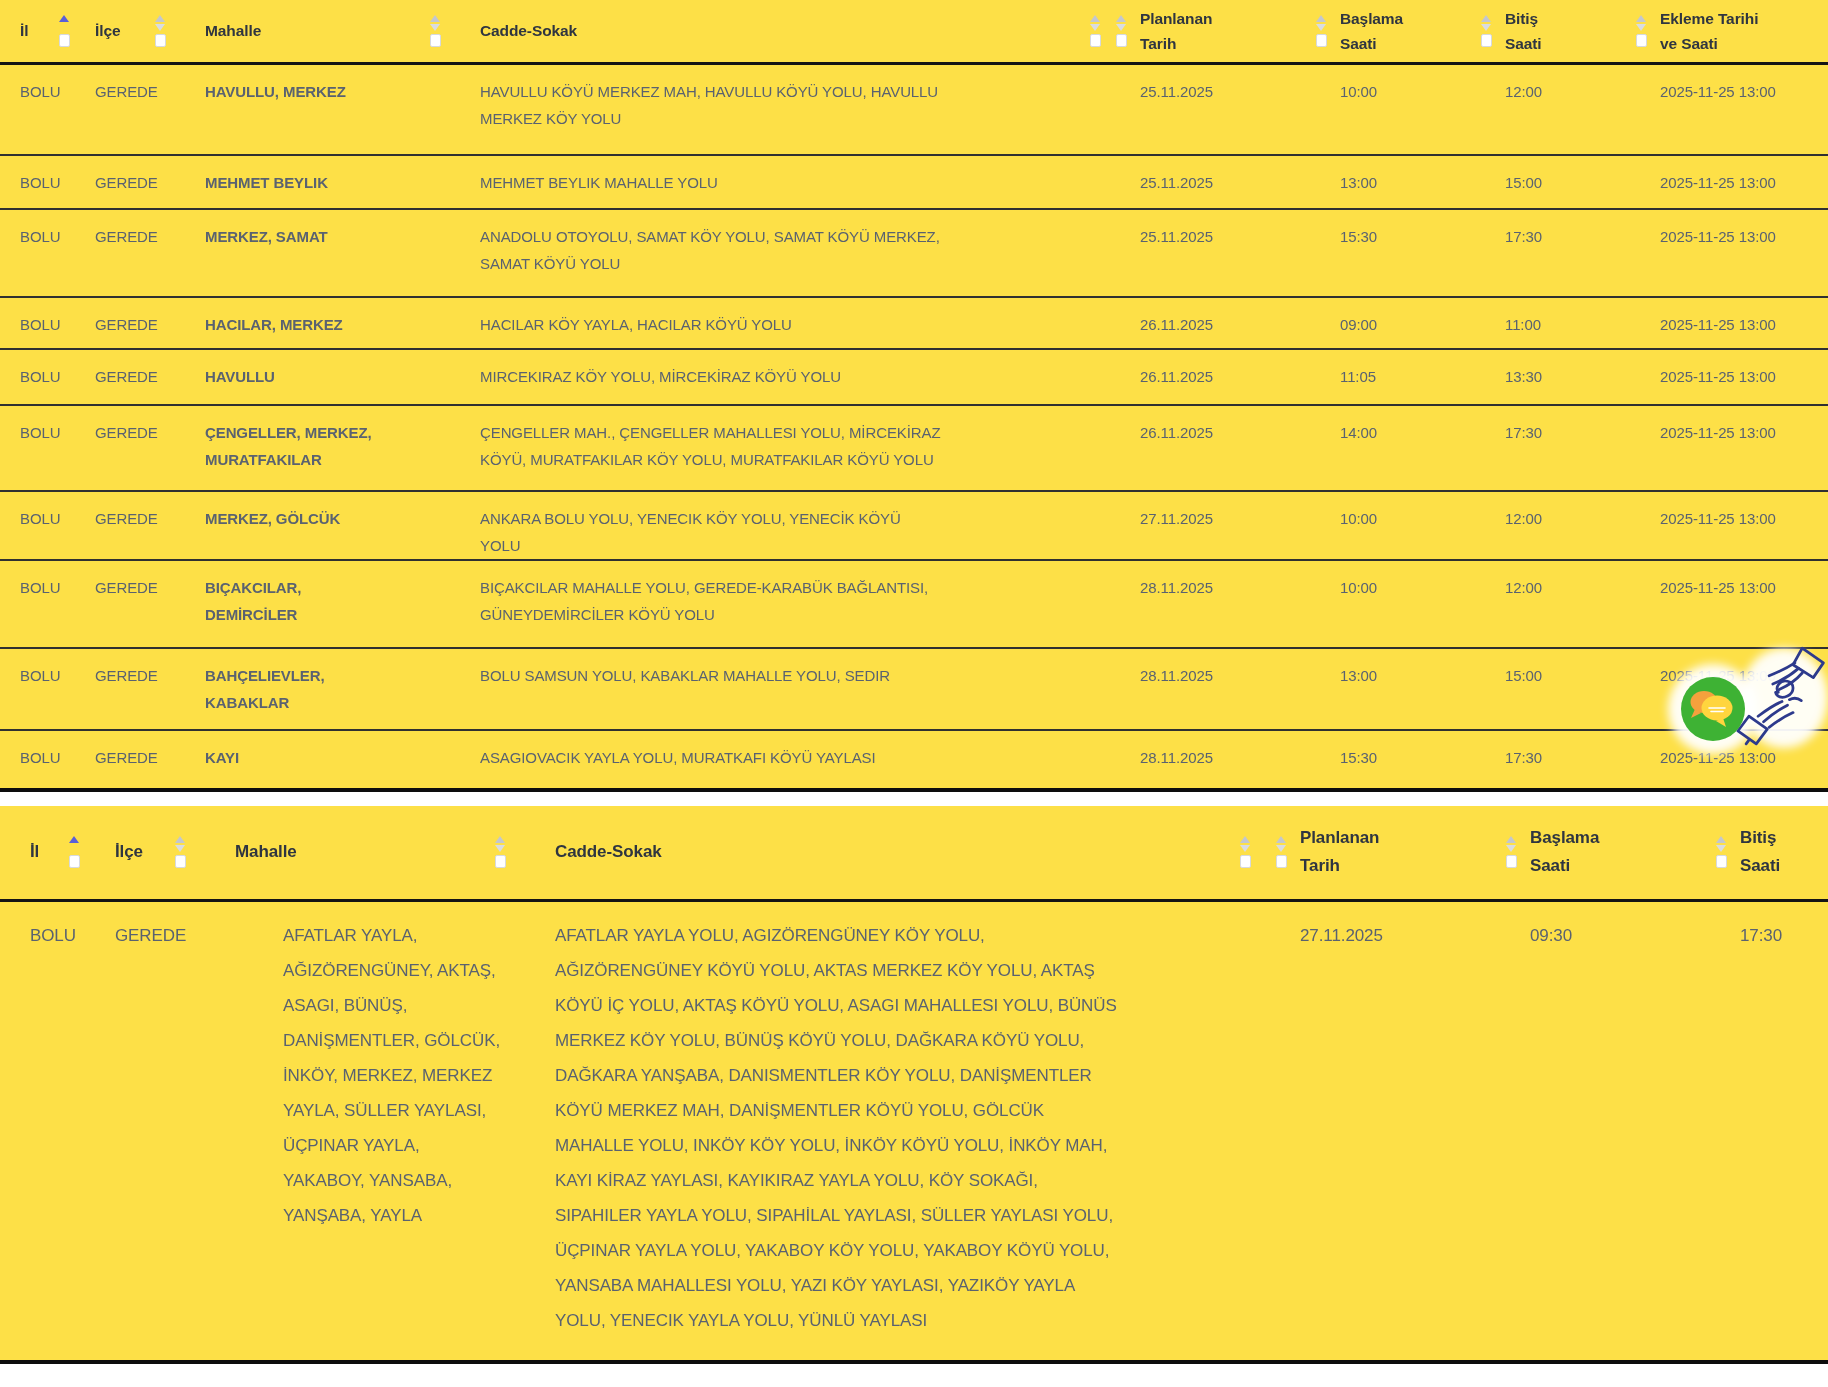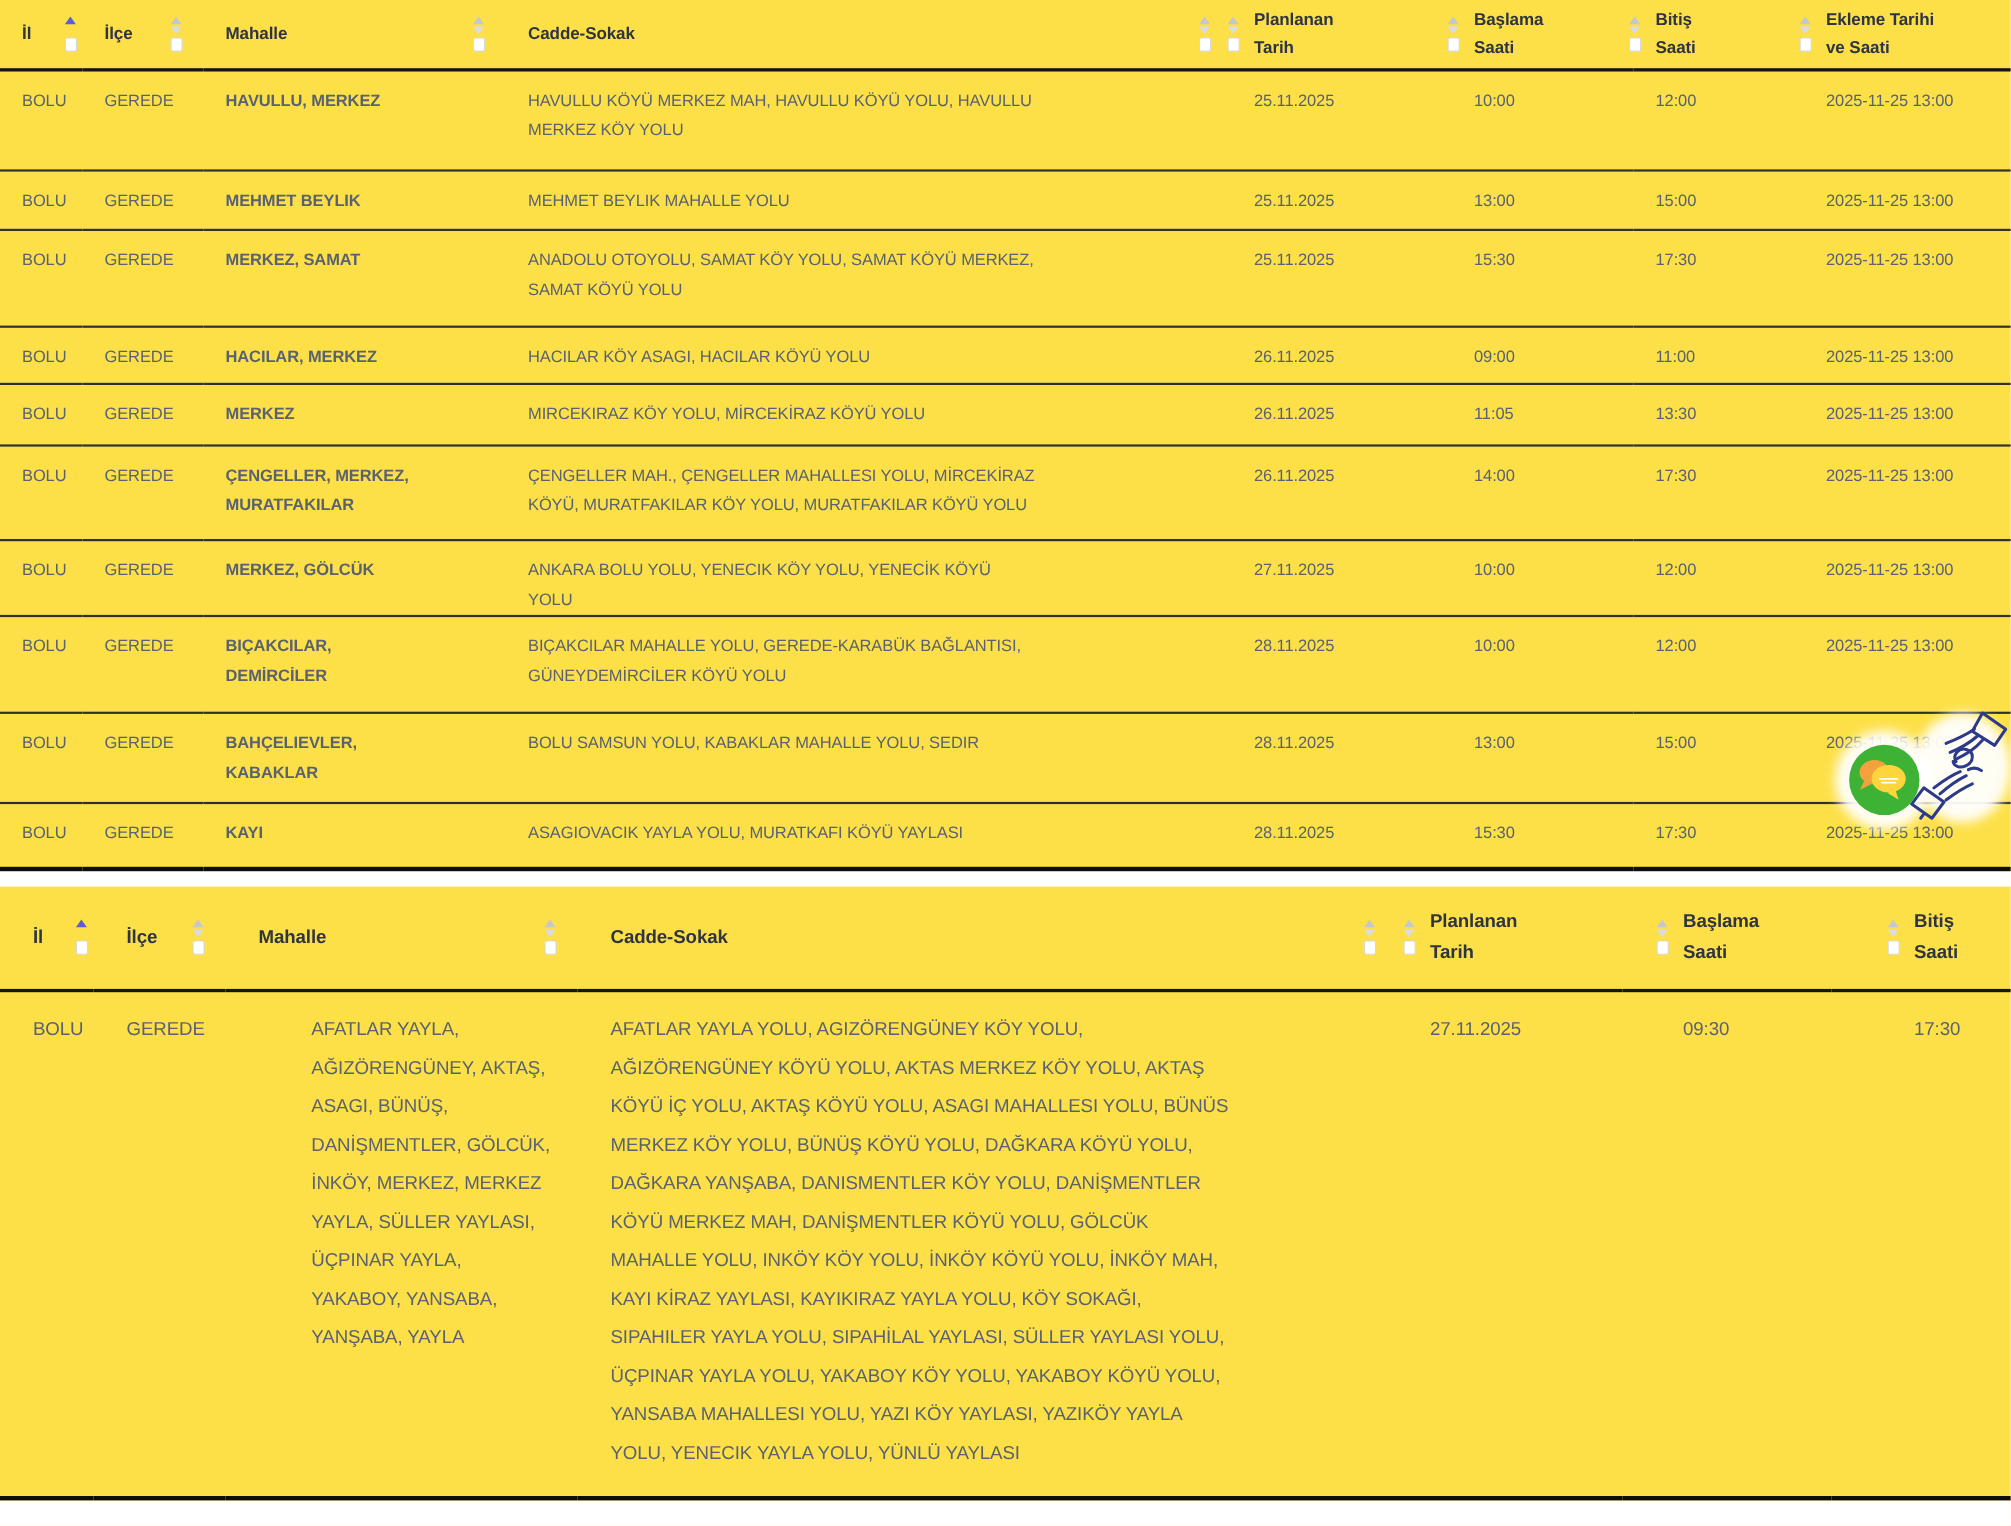--- a/index.html
+++ b/index.html
@@ -218,32 +218,32 @@
       <td class="pl20">17:30</td>
       <td class="pl20">2025-11-25 13:00</td>
     </tr>
     <tr style="height:52px">
       <td class="pl20">BOLU</td>
       <td class="pl20">GEREDE</td>
       <td class="pl20">
           <div class="mah-inner">HACILAR, MERKEZ</div>
         </td>
       <td class="pl20">
-          <div class="cad-inner">HACILAR KÖY ASAGI, HACILAR KÖYÜ YOLU</div>
+          <div class="cad-inner">HACILAR KÖY YAYLA, HACILAR KÖYÜ YOLU</div>
         </td>
       <td class="pl20">26.11.2025</td>
       <td class="pl20">09:00</td>
       <td class="pl20">11:00</td>
       <td class="pl20">2025-11-25 13:00</td>
     </tr>
     <tr style="height:56px">
       <td class="pl20">BOLU</td>
       <td class="pl20">GEREDE</td>
       <td class="pl20">
-          <div class="mah-inner">MERKEZ</div>
+          <div class="mah-inner">HAVULLU</div>
         </td>
       <td class="pl20">
           <div class="cad-inner">MIRCEKIRAZ KÖY YOLU, MİRCEKİRAZ KÖYÜ YOLU</div>
         </td>
       <td class="pl20">26.11.2025</td>
       <td class="pl20">11:05</td>
       <td class="pl20">13:30</td>
       <td class="pl20">2025-11-25 13:00</td>
     </tr>
     <tr style="height:86px">

